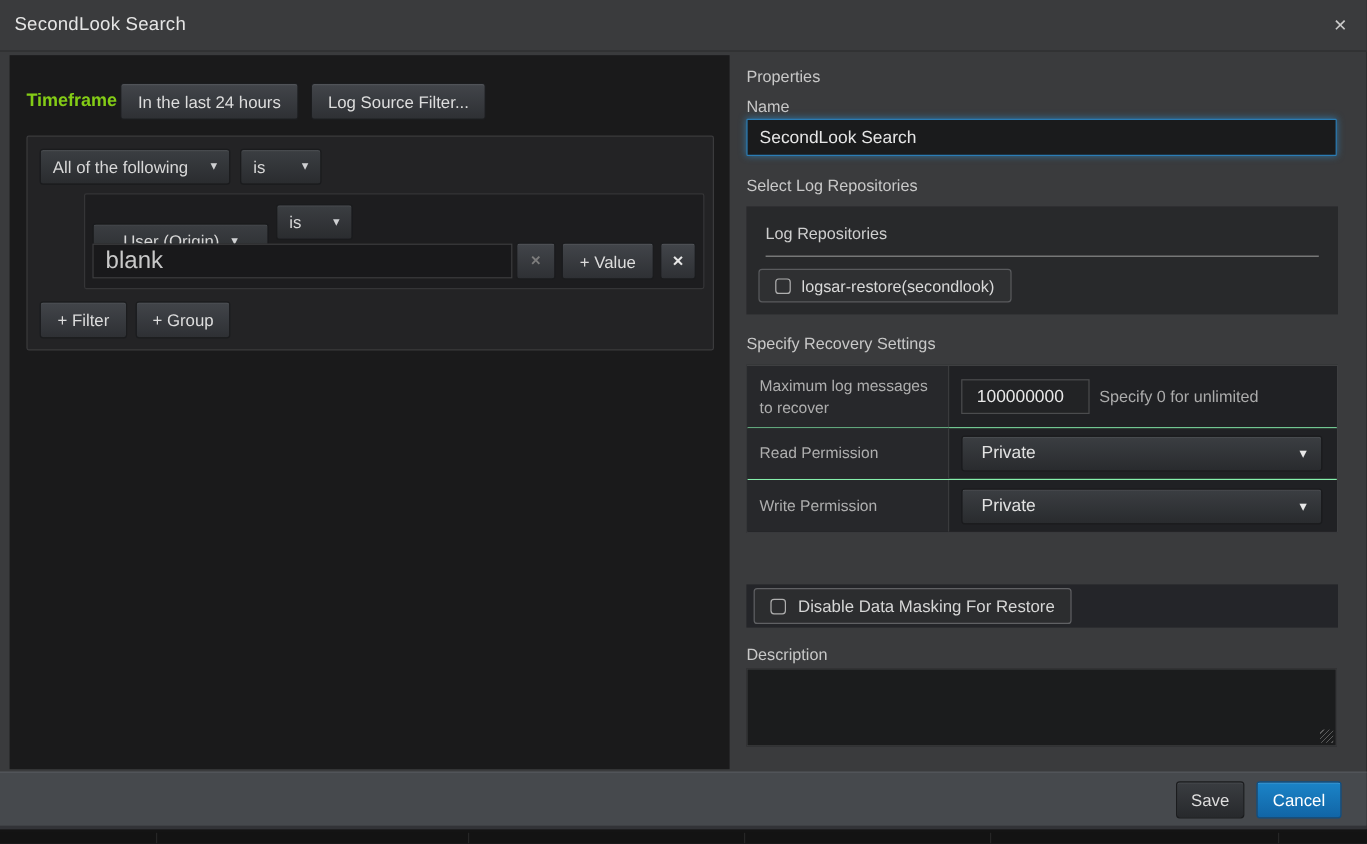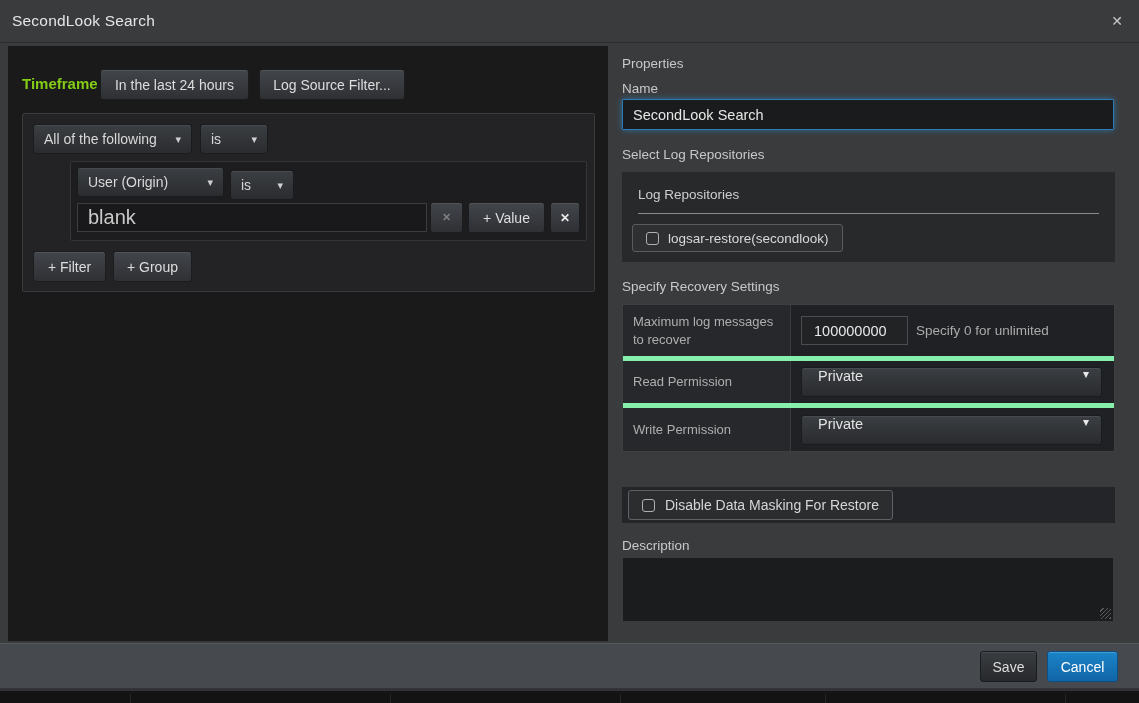--- a/index.html
+++ b/index.html
@@ -58,21 +58,21 @@
     color:#d8d8d8; font-size:14px; padding:0 10px; cursor:pointer;
   }
   .caret { font-size:11px; color:#cfd0d2; margin-left:10px; line-height:1; }
   .dd-operator { position:absolute; left:10px; top:10px; width:159px; height:30px; }
   .dd-opcond   { position:absolute; left:177px; top:10px; width:68px;  height:30px; }
 
   .rule-box {
     position:absolute; left:47px; top:47px; width:517px; height:80px;
     background:#1d1d1f; border:1px solid #353537; border-radius:2px;
   }
-  .dd-field { position:absolute; left:6px; top:5px; width:147px; height:30px; }
+  .dd-field { position:absolute; left:6px; top:24px; width:147px; height:30px;justify-content:center; }
   .dd-cond  { position:absolute; left:159px; top:8px; width:64px; height:30px; }
   .value-input {
     position:absolute; left:6px; top:41px; width:350px; height:29px;
     background:#19191b; border:1px solid #3c3d3f; color:#c9c9c9;
     font-size:20px; padding:0 10px; font-family:inherit; outline:none;
   }
   .x-dim { position:absolute; left:359px; top:40px; width:33px; height:31px; font-size:11px; color:#7d7d7d; font-weight:bold; }
   .btn-add-value { position:absolute; left:397px; top:40px; width:77px; height:31px; }
   .x-strong { position:absolute; left:479px; top:40px; width:30px; height:31px; font-size:12px; color:#e8e8e8; font-weight:bold; }
   .btn-add-filter { position:absolute; left:10px; top:137px; width:73px; height:31px; }
@@ -107,41 +107,41 @@
   }
   .checkbox {
     width:13px; height:13px; border:1px solid #b0b0b0; border-radius:3px;
     background:transparent; flex:0 0 auto;
   }
 
   .rec-table {
     position:absolute; left:622px; top:304px; width:493px;
     border:1px solid #3e3f41; background:#202124;
   }
-  .rec-row { display:flex; border-bottom:5px solid #86efac; background:#202124; }
+  .rec-row { display:flex; border-bottom:1px solid #86efac; background:#202124; }
   .rec-row:last-child { border-bottom:none; }
   .rec-label {
     width:168px; flex:0 0 auto; padding:8px 10px; background:#27282b;
     border-right:1px solid #3a3b3d; color:#aeaeae; font-size:13px; line-height:1.35;
     display:flex; align-items:center;
   }
   .rec-value { flex:1; display:flex; align-items:center; padding:6px 10px; gap:8px; }
   .rec-row.alt { background:#2c2d30; }
   .rec-row.alt .rec-label { background:#303134; }
   .row-max { min-height:50px; }
   .row-entity { min-height:32px; }
   .row-perm { min-height:43px; }
   .num-input {
     width:107px; height:29px; background:#222325; border:1px solid #4b4c4e;
     color:#e8e8e8; font-size:14.5px; padding:0 12px; font-family:inherit; outline:none;
   }
   .hint { color:#ababab; font-size:13.5px; }
   .entity-val { color:#cdcdcd; font-size:13.5px; }
   .select {
-    flex:1; height:30px; display:flex; 
+    flex:1; height:30px; display:flex; align-items:center;
     background:linear-gradient(180deg,#3b3e42,#292b2e);
     border:1px solid #1a1b1d; border-radius:3px;
     box-shadow:inset 0 1px 0 rgba(255,255,255,.07);
     color:#e2e2e2; font-size:14.5px; padding:0 12px 0 16px; cursor:pointer;
     margin-right:2px;
   }
   .select .caret { margin-left:auto; color:#e8e8e8; font-size:12px; }
 
   .mask-strip {
     position:absolute; left:622px; top:487px; width:493px; height:36px;

